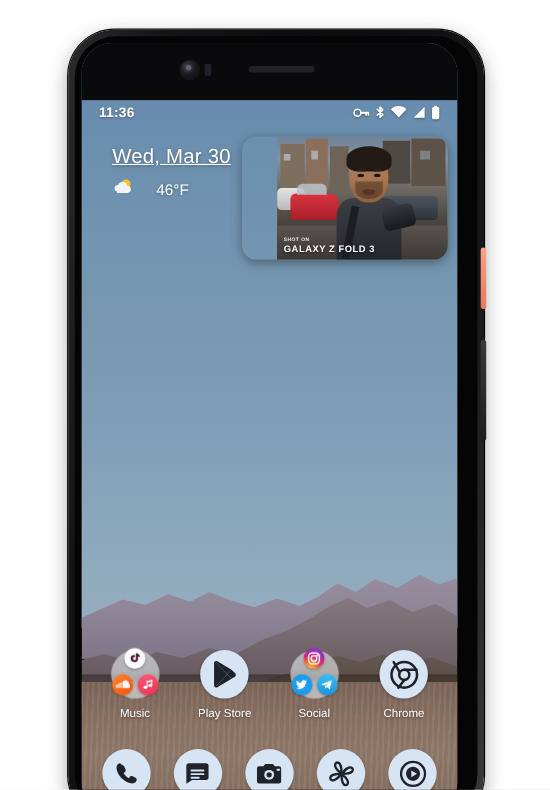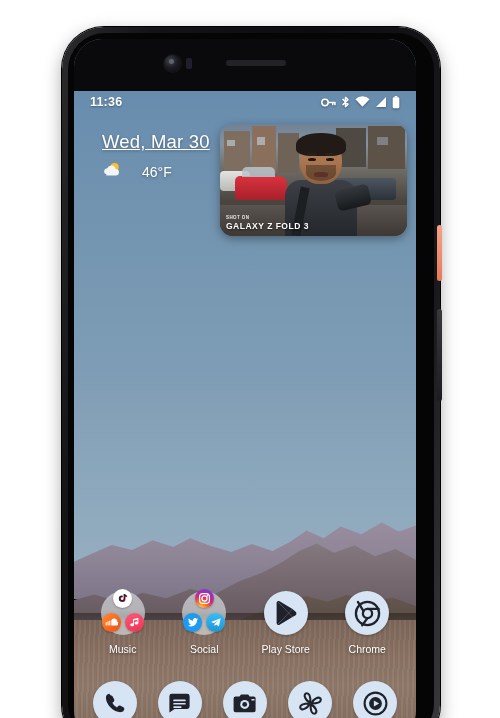--- a/index.html
+++ b/index.html
@@ -76,21 +76,21 @@
   #date-text{color:#fff;font-size:18.5px;letter-spacing:.2px;
     text-shadow:0 1px 3px rgba(0,0,0,.35);text-decoration:underline;}
   #weather-row{display:flex;align-items:center;gap:20px;margin-top:9px;}
   #weather-temp{color:#fff;font-size:14px;text-shadow:0 1px 3px rgba(0,0,0,.35);}
 
   
   #pip-window{position:absolute;left:146px;top:85px;width:187px;height:112px;
     border-radius:13px;overflow:hidden;z-index:16;
     box-shadow:0 3px 10px rgba(0,0,0,.35);}
   #pip-video{position:absolute;inset:0;
-    background:linear-gradient(180deg,#6e8196 0%,#8593a0 18%,#6d6a63 42%,#4c4640 68%,#3a342f 100%);}
+    background:linear-gradient(180deg,#6e8196 0%,#8593a0 18%,#6d6a63 42%,#4c4640 68%,#3a342f 100%);margin-left:32px;}
   .v-bldg{position:absolute;background:#6d5f55;}
   #v-b1{left:2%;top:6%;width:14%;height:38%;background:#7e6e60;}
   #v-b2{left:17%;top:2%;width:13%;height:42%;background:#8a6f5c;}
   #v-b3{left:31%;top:8%;width:11%;height:36%;background:#6f6357;}
   #v-b4{left:62%;top:4%;width:16%;height:34%;background:#4f4944;}
   #v-b5{left:79%;top:2%;width:20%;height:38%;background:#5c5248;}
   #v-win1{position:absolute;left:4%;top:14%;width:4%;height:6%;background:#b9c6cf;opacity:.7;}
   #v-win2{position:absolute;left:20%;top:12%;width:4%;height:7%;background:#c2cdd6;opacity:.65;}
   #v-win3{position:absolute;left:84%;top:12%;width:6%;height:7%;background:#9fb0bd;opacity:.5;}
   #v-road{position:absolute;left:0;bottom:0;width:100%;height:28%;
@@ -299,52 +299,52 @@
                   <ellipse cx="3.2" cy="7.8" rx="1.9" ry="1.5"></ellipse>
                   <ellipse cx="7.5" cy="6.1" rx="1.9" ry="1.5"></ellipse>
                 </g>
               </svg>
             </span>
           </div>
           <div class="app-label">Music</div>
         </div>
 
         <div class="app-cell">
+          <div class="app-icon circle">
+            <svg width="24" height="26" viewBox="0 0 24 26">
+              <path d="M3.4 1.2 C2.9 1.5 2.6 2.1 2.6 2.9 v20.2 c0 .8 .3 1.4 .8 1.7 l11.2-11.8 z" fill="#20222b"></path>
+              <path d="M3.4 1.2 L14.6 13 L18.5 8.9 L5.6 1.2 C4.8 .75 4 .8 3.4 1.2 z" fill="#20222b"></path>
+              <path d="M3.4 24.8 c.6 .4 1.4 .4 2.2 0 l12.9-7.7 L14.6 13 z" fill="#20222b"></path>
+              <path d="M18.5 8.9 L14.6 13 l3.9 4.1 l3.1-1.9 c1.1-.7 1.1-2.7 0-3.4 z" fill="#20222b"></path>
+            </svg>
+          </div>
+          <div class="app-label">Play Store</div>
+        </div>
+
+        <div class="app-cell">
           <div class="app-icon folder">
             <span class="mini sz top ic-instagram">
               <svg width="13" height="13" viewBox="0 0 13 13">
                 <rect x="1.6" y="1.6" width="9.8" height="9.8" rx="3.2" fill="none" stroke="#fff" stroke-width="1.25"></rect>
                 <circle cx="6.5" cy="6.5" r="2.55" fill="none" stroke="#fff" stroke-width="1.25"></circle>
                 <circle cx="9.5" cy="3.6" r=".85" fill="#fff"></circle>
               </svg>
             </span>
             <span class="mini sz bl ic-twitter">
               <svg width="12" height="11" viewBox="0 0 12 11">
                 <path d="M11.2 2.1 a4.2 4.2 0 0 1-1.2.35 a2.1 2.1 0 0 0 .92-1.17 a4.2 4.2 0 0 1-1.33.51 a2.1 2.1 0 0 0-3.58 1.91 A5.95 5.95 0 0 1 1.7 1.5 a2.1 2.1 0 0 0 .65 2.8 a2.1 2.1 0 0 1-.95-.26 a2.1 2.1 0 0 0 1.68 2.08 a2.1 2.1 0 0 1-.95.04 a2.1 2.1 0 0 0 1.96 1.46 A4.2 4.2 0 0 1 .8 8.5 a5.95 5.95 0 0 0 3.22.95 c3.86 0 5.98-3.2 5.98-5.98 v-.27 a4.2 4.2 0 0 0 1.2-1.1 z" fill="#fff"></path>
               </svg>
             </span>
             <span class="mini sz br ic-telegram">
               <svg width="12" height="11" viewBox="0 0 12 11">
                 <path d="M1 5.1 L10.6 1.3 L8.9 9.6 L6.2 7.4 L4.6 8.9 L4.5 6.9 L9.1 2.8 L3.9 6.2 z" fill="#fff"></path>
               </svg>
             </span>
           </div>
           <div class="app-label">Social</div>
-        </div>
-
-        <div class="app-cell">
-          <div class="app-icon circle">
-            <svg width="24" height="26" viewBox="0 0 24 26">
-              <path d="M3.4 1.2 C2.9 1.5 2.6 2.1 2.6 2.9 v20.2 c0 .8 .3 1.4 .8 1.7 l11.2-11.8 z" fill="#20222b"></path>
-              <path d="M3.4 1.2 L14.6 13 L18.5 8.9 L5.6 1.2 C4.8 .75 4 .8 3.4 1.2 z" fill="#20222b"></path>
-              <path d="M3.4 24.8 c.6 .4 1.4 .4 2.2 0 l12.9-7.7 L14.6 13 z" fill="#20222b"></path>
-              <path d="M18.5 8.9 L14.6 13 l3.9 4.1 l3.1-1.9 c1.1-.7 1.1-2.7 0-3.4 z" fill="#20222b"></path>
-            </svg>
-          </div>
-          <div class="app-label">Play Store</div>
         </div>
 
 
         <div class="app-cell">
           <div class="app-icon circle">
             <svg width="27" height="27" viewBox="0 0 27 27">
               <circle cx="13.5" cy="13.5" r="11.6" fill="none" stroke="#20222b" stroke-width="2.3"></circle>
               <circle cx="13.5" cy="13.5" r="4.6" fill="none" stroke="#20222b" stroke-width="2.3"></circle>
               <path d="M13.5 8.9 H24.6" fill="none" stroke="#20222b" stroke-width="2.3" stroke-linecap="round"></path>
               <path d="M9.5 11.2 L3.9 1.9" fill="none" stroke="#20222b" stroke-width="2.3" stroke-linecap="round"></path>

